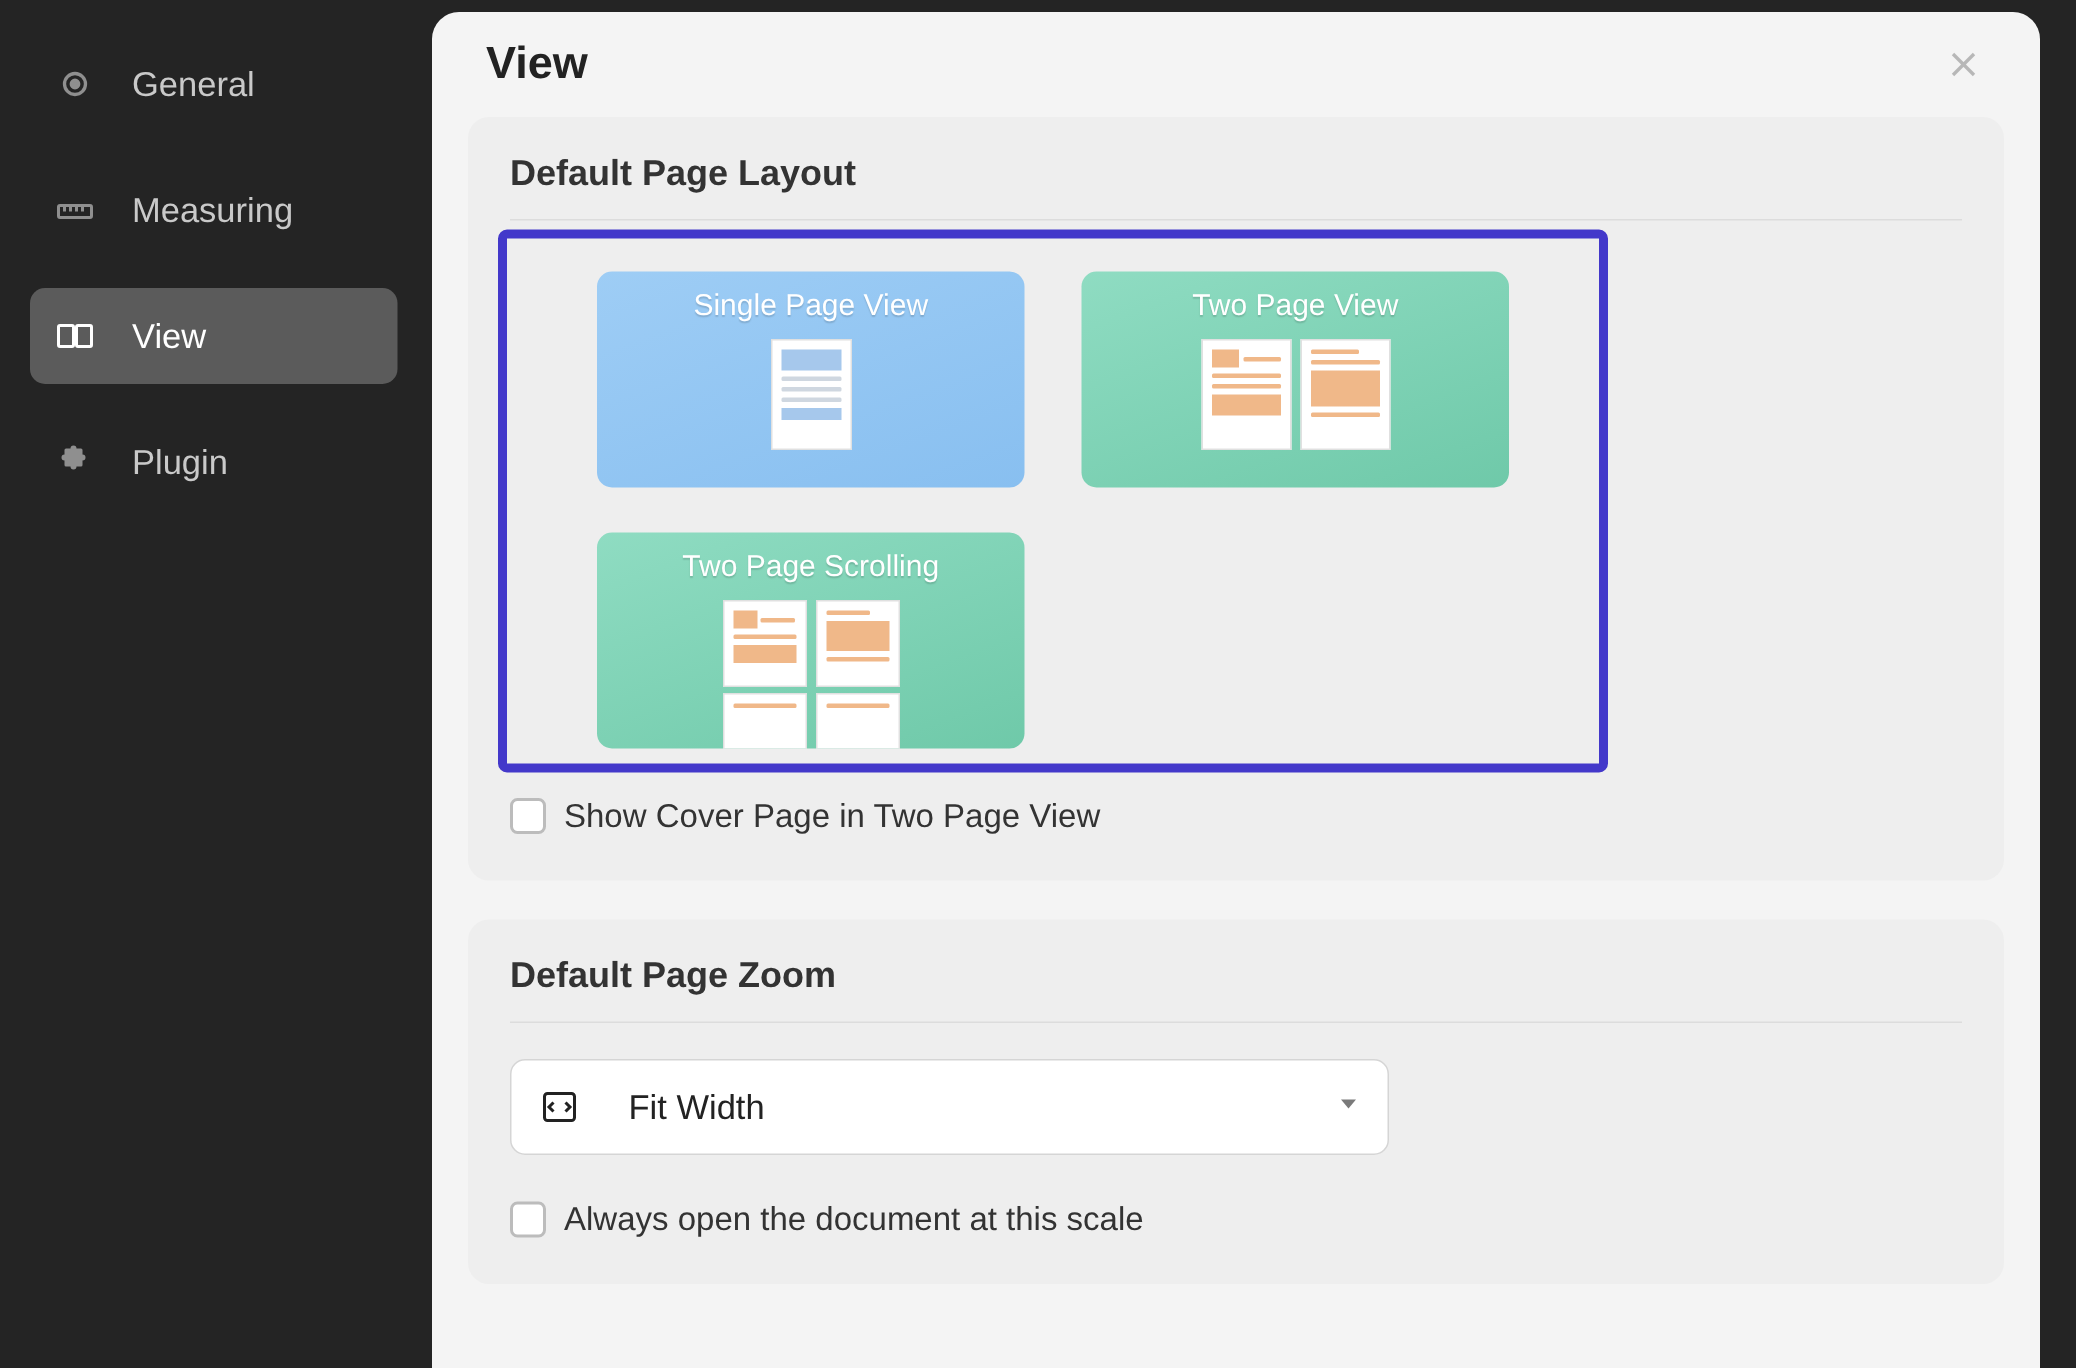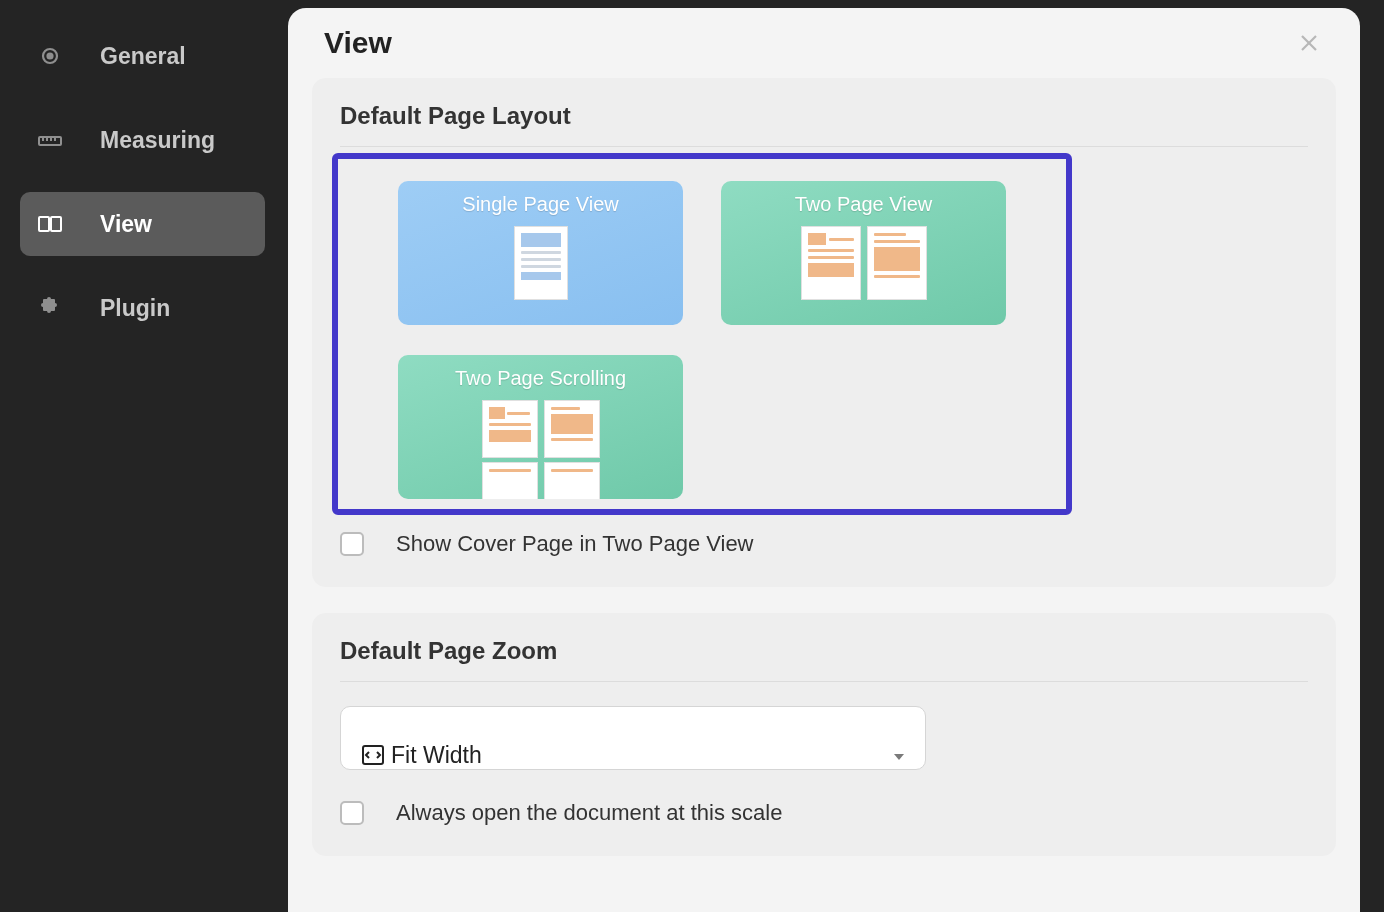--- a/index.html
+++ b/index.html
@@ -10,26 +10,26 @@
   .sidebar {
     position: absolute;
     left: 0; top: 0;
     width: 285px; height: 100%;
     background: #242424;
     padding: 24px 20px 24px 20px;
   }
   .sidebar-item {
     display: flex;
     align-items: center;
-    gap: 36px;
+    gap: 24px;
     padding: 18px 16px;
     border-radius: 10px;
     color: #c9c9c9;
     font-size: 23px;
-    font-weight: 700;
+    font-weight: 400;
     cursor: pointer;
     margin-bottom: 20px;
   }
   .sidebar-item.active {
     background: #5b5b5b;
     color: #fff;
   }
   .sidebar-icon {
     width: 28px; height: 28px;
     display: flex; align-items: center; justify-content: center;
@@ -149,21 +149,21 @@
     width: 24px; height: 22px;
     background: #2aa36e;
     border-radius: 4px;
     display: flex; align-items: center; justify-content: center;
   }
 
   
   .check-row {
     display: flex;
     align-items: center;
-    gap: 32px;
+    gap: 12px;
     margin-top: 16px;
     font-size: 22px;
     color: #333;
   }
   .chk {
     width: 24px; height: 24px;
     border: 2px solid #bcbcbc;
     border-radius: 5px;
     background: #fff;
     cursor: pointer;
@@ -171,23 +171,23 @@
 
   
   .select {
     margin-top: 24px;
     width: 586px;
     height: 64px;
     background: #fff;
     border: 1.5px solid #d5d5d5;
     border-radius: 10px;
     display: flex;
-    align-items: flex-end;
+    align-items: center;
     padding: 0 18px;
-    gap: 4px;
+    gap: 32px;
     cursor: pointer;
     position: relative;
   }
   .select-icon {
     width: 28px; height: 28px;
     color: #222;
     display:flex; align-items:center; justify-content:center;
   }
   .select-label { font-size: 23px; color: #222; }
   .select-caret {

